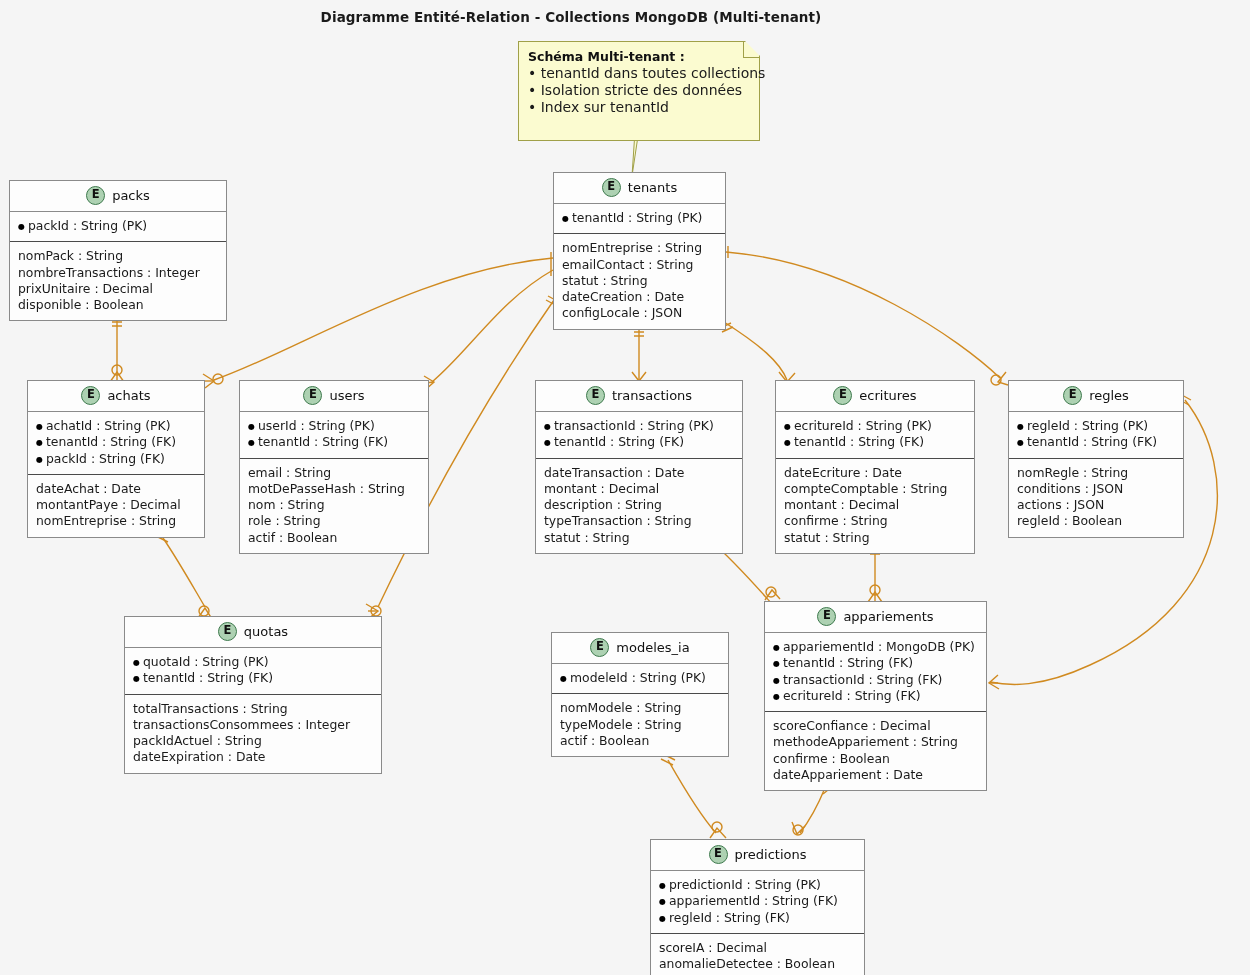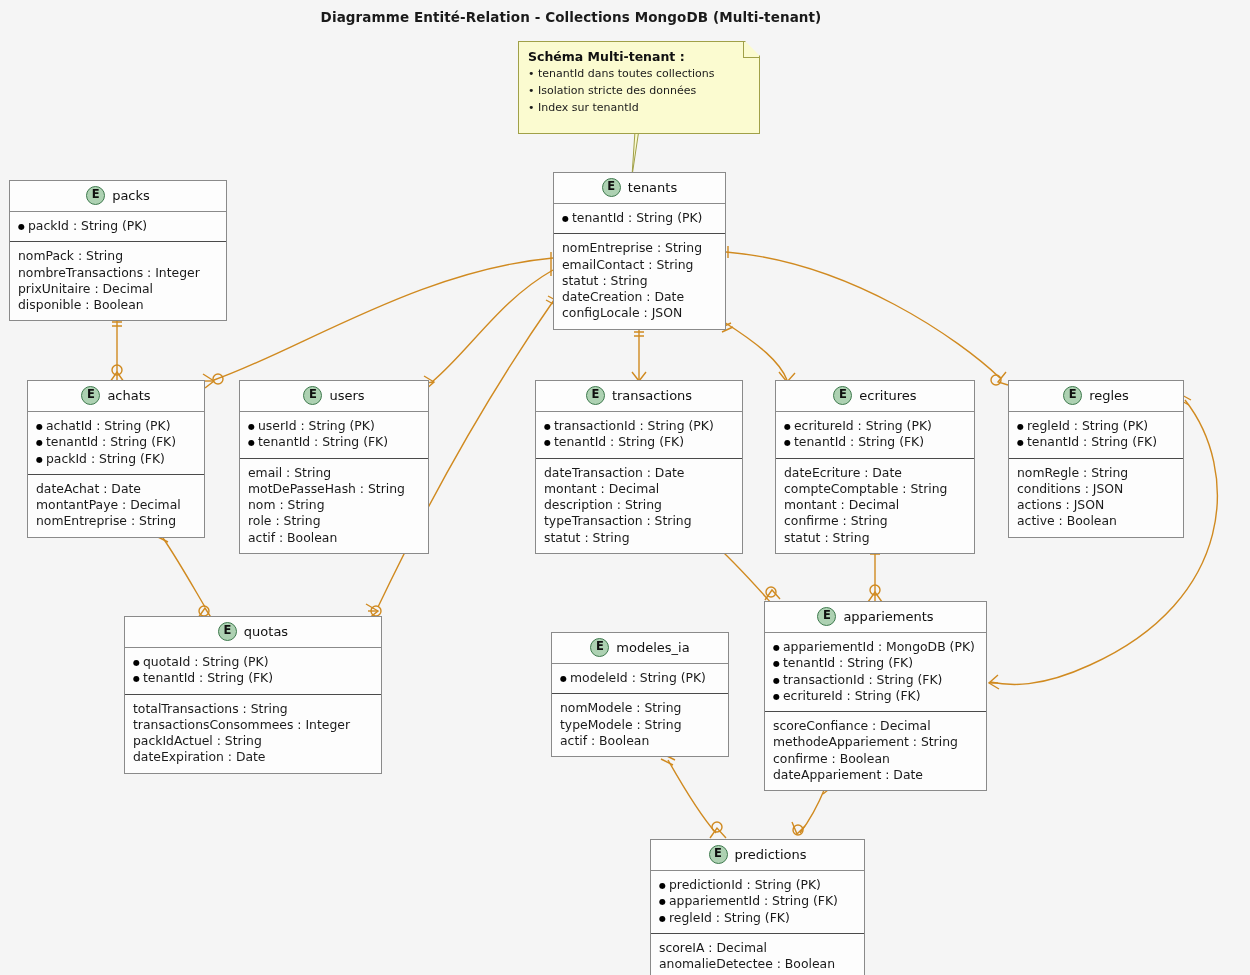--- a/index.html
+++ b/index.html
@@ -94,21 +94,21 @@
     color: #000;
   }
   #note-multitenant {
     position: absolute;
     left: 518px;
     top: 41px;
     width: 242px;
     background: #fbfbd0;
     border: 1px solid #a0a048;
     box-sizing: border-box;
-    padding: 6px 9px 17px 9px;
+    padding: 6px 9px 24px 9px;
   }
   #note-multitenant::after {
     content: "";
     position: absolute;
     right: -1px;
     top: -1px;
     width: 0;
     height: 0;
     border-left: 15px solid transparent;
     border-top: 15px solid #f5f5f5;
@@ -127,21 +127,21 @@
     background: transparent;
     z-index: 2;
   }
   .note-title {
     font-size: 12.5px;
     font-weight: bold;
     color: #101010;
     line-height: 17px;
   }
   .note-line {
-    font-size: 11px;
+    font-size: 14px;
     color: #1a1a1a;
     line-height: 17px;
     white-space: nowrap;
   }
 </style>
 </head>
 <body>
 
 <div id="diagram-title">Diagramme Entité-Relation - Collections MongoDB (Multi-tenant)</div>
 
@@ -335,21 +335,21 @@
     <span class="entity-name">regles</span>
   </div>
   <div class="entity-keys">
     <div class="field key">regleId : String (PK)</div>
     <div class="field key">tenantId : String (FK)</div>
   </div>
   <div class="entity-fields">
     <div class="field">nomRegle : String</div>
     <div class="field">conditions : JSON</div>
     <div class="field">actions : JSON</div>
-    <div class="field">active : Boolean</div>
+    <div class="field">regleId : Boolean</div>
   </div>
 </div>
 
 <div class="entity" style="left:124px; top:616px; width:258px;">
   <div class="entity-header">
     <span class="e-icon">E</span>
     <span class="entity-name">quotas</span>
   </div>
   <div class="entity-keys">
     <div class="field key">quotaId : String (PK)</div>

